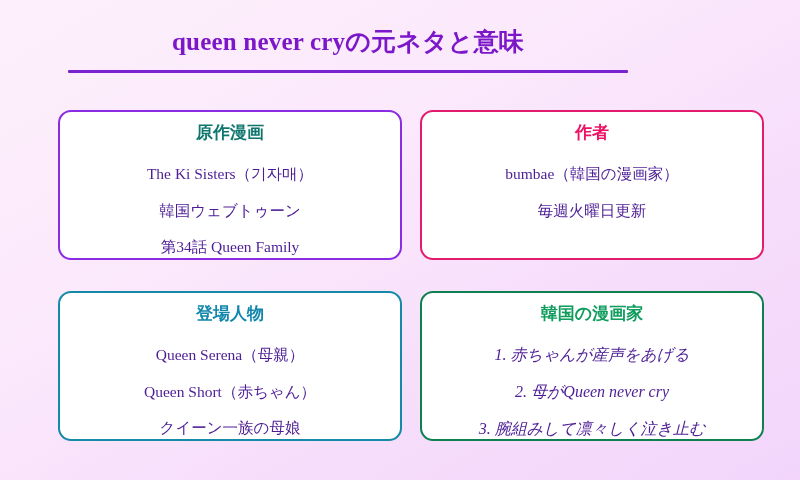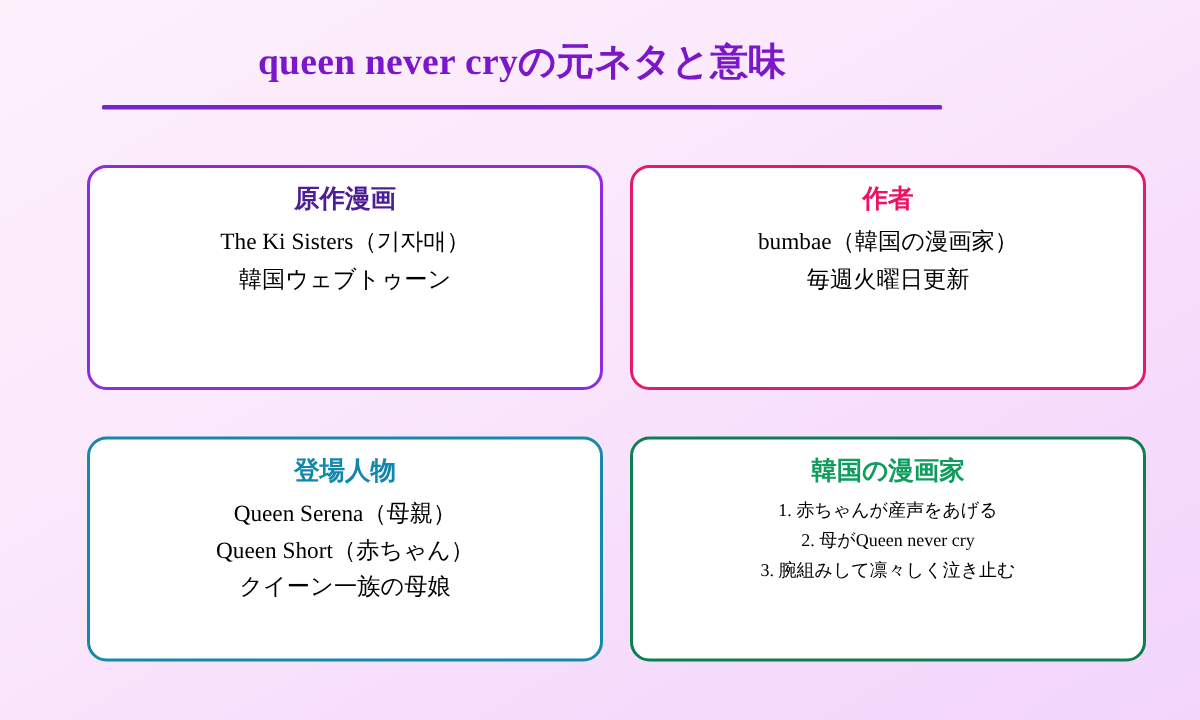--- a/index.html
+++ b/index.html
@@ -76,33 +76,35 @@
     display: flex;
     flex-direction: column;
     align-items: center;
     justify-content: flex-start;
     gap: 5px;
     width: 100%;
   }
   .card-line {
     font-family: "Liberation Serif", serif;
     font-size: 15.5px;
-    color: #000000;
+    color: #4c1d95;
     text-align: center;
     line-height: 1.25;
     white-space: nowrap;
+    margin-top: 12px;
   }
   .card-line.numbered {
     font-family: "Liberation Serif", serif;
-    font-size: 12px;
+    font-size: 16px;
+    font-style: italic;
   }
 
   
   .card-source        { border-color: #8b2be2; }
-  .card-source   .card-title { color: #4c1d95; font-family: Liberation Serif, serif; }
+  .card-source   .card-title { color: #0f766e; font-family: Liberation Serif, serif; }
   .card-author        { border-color: #e31b6d; }
   .card-author   .card-title { color: #ed1164; }
   .card-characters    { border-color: #1589a8; }
   .card-characters .card-title { color: #1287ad; }
   .card-scene         { border-color: #0e8050; }
   .card-scene    .card-title { color: #0f9c5d; }
 </style>
 </head>
 <body>
 
@@ -113,20 +115,21 @@
     <div class="title-divider"></div>
   </div>
 
   <div class="card-grid">
 
     <div class="card card-source">
       <div class="card-title">原作漫画</div>
       <div class="card-lines">
         <div class="card-line">The Ki Sisters（기자매）</div>
         <div class="card-line">韓国ウェブトゥーン</div>
+        <div class="card-line">第34話 Queen Family</div>
       </div>
     </div>
 
     <div class="card card-author">
       <div class="card-title">作者</div>
       <div class="card-lines">
         <div class="card-line">bumbae（韓国の漫画家）</div>
         <div class="card-line">毎週火曜日更新</div>
       </div>
     </div>

